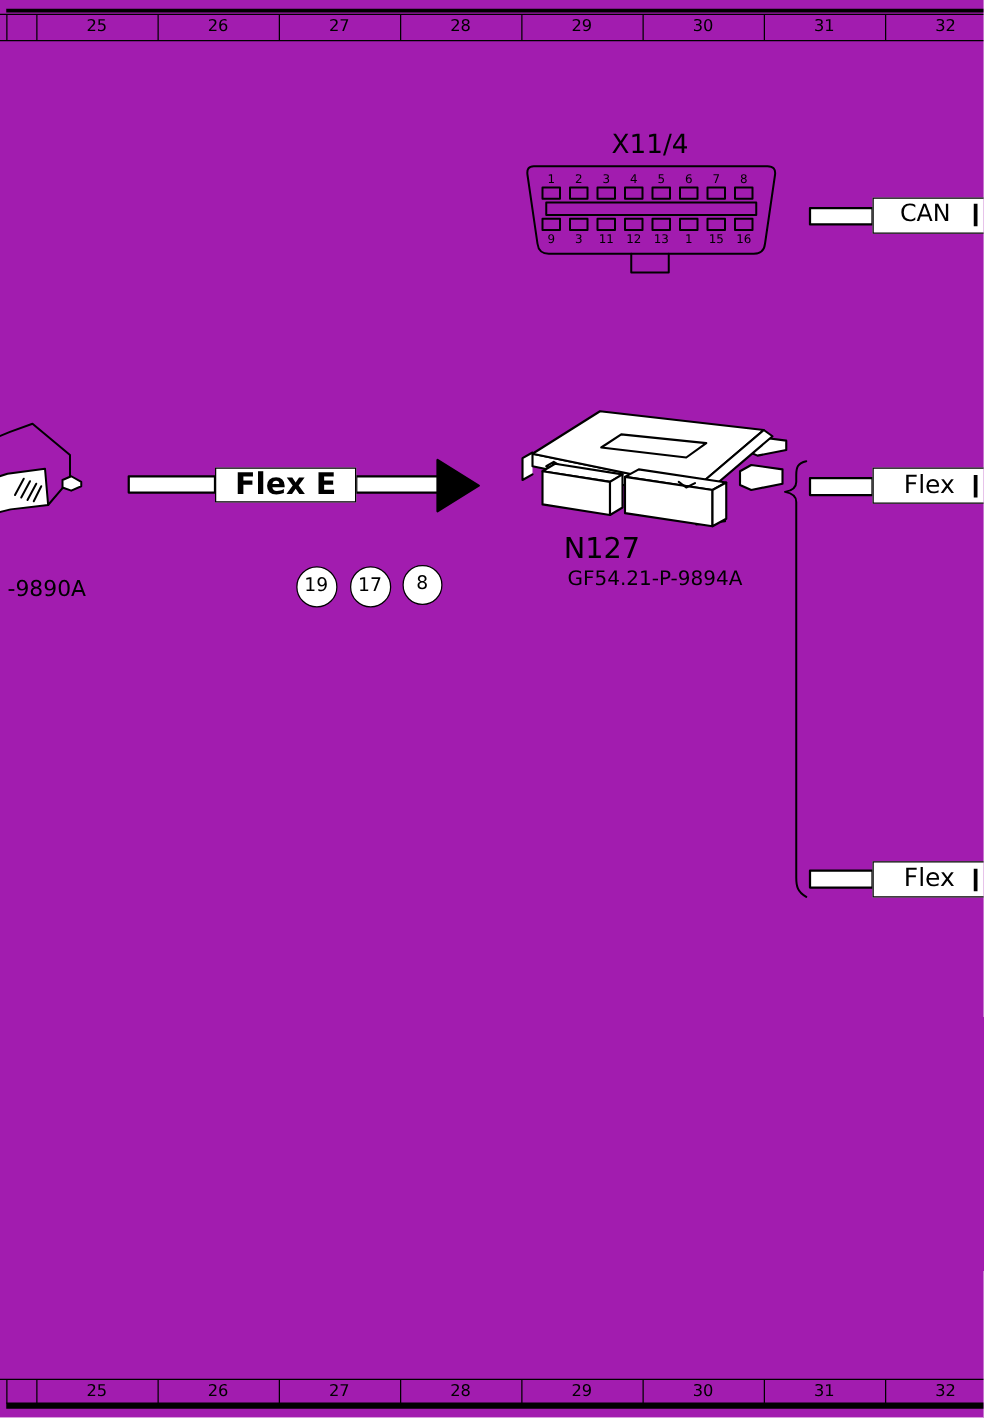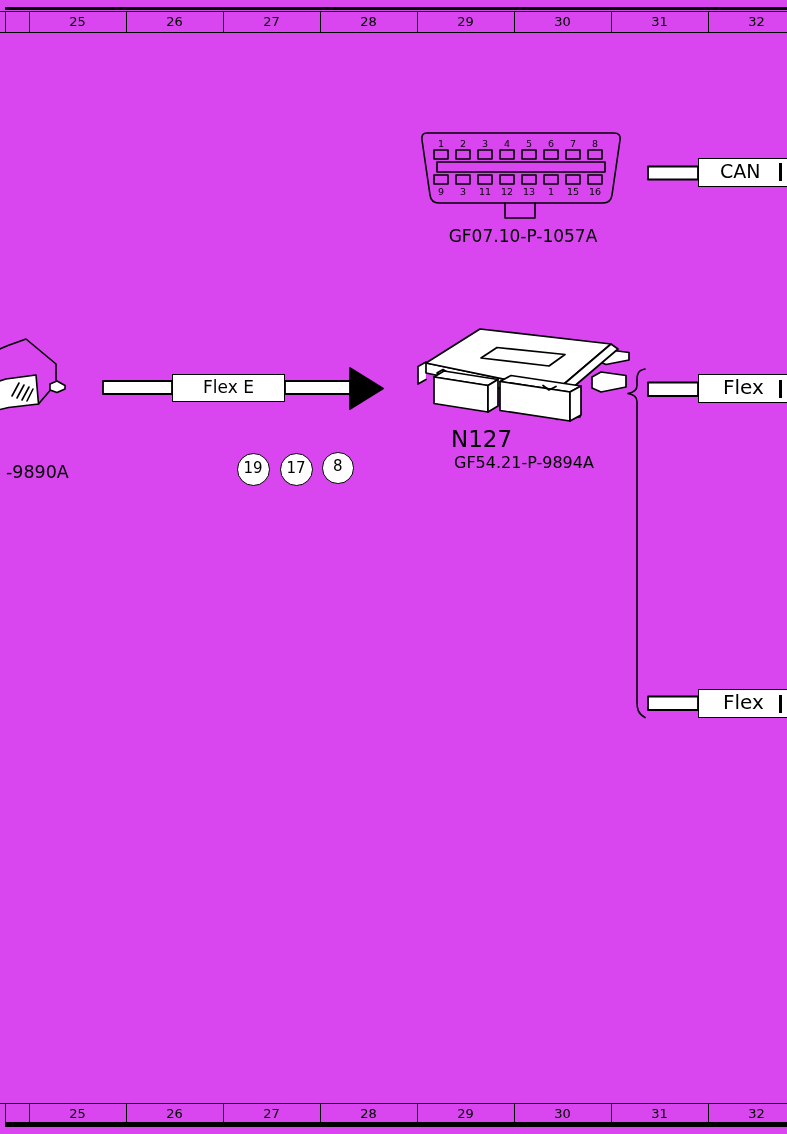--- a/index.html
+++ b/index.html
@@ -1,16 +1,16 @@
 <!DOCTYPE html>
 <html><head>
 <meta charset="utf-8">
 <style>
   html,body{margin:0;padding:0;background:#fff;}
-  .page{position:relative;width:787px;height:1134px;background:#d946ef;overflow:hidden;
+  .page{position:relative;width:787px;height:1134px;background:#a21caf;overflow:hidden;
         font-family:"DejaVu Sans","Liberation Sans",sans-serif;color:#000;}
   .thick{position:absolute;left:5px;right:0;height:3px;background:#000;}
   .band{position:absolute;left:0;right:0;border-top:1.2px solid #000;}
   .band.top{border-bottom:1.8px solid #000;}
   .vline{position:absolute;top:0;bottom:0;width:1.2px;background:#000;}
   .cell{position:absolute;width:97px;text-align:center;font-size:13px;}
   .lbl{position:absolute;white-space:nowrap;}
   .ctr{text-align:center;}
   .pin{position:absolute;width:20px;text-align:center;font-size:9.5px;}
   .wbox{position:absolute;border:1.8px solid #000;box-sizing:border-box;background:#fff;}
@@ -133,47 +133,47 @@
         <path fill="none" d="M543,385.5 L549,390 L556,386.5"></path>
       </g>
 
       <path d="M645,369 C638,370.5 637,374 637,380 L637,385.5 C637,390.5 633.5,392.5 628,393.5 C633.5,394.5 637,396.5 637,401.5 L637,702 C637,709 638,713.5 645,717.5"></path>
 
       <rect x="648" y="382.5" width="50" height="13.5" fill="#fff" stroke-width="1.8"></rect>
       <rect x="648" y="696.5" width="50" height="13.5" fill="#fff" stroke-width="1.8"></rect>
     </g>
   </svg>
 
+  <div class="lbl ctr" style="left:420px;top:103px;width:200px;font-size:21px;">X11/4</div>
   <span class="pin" style="left:431px;top:138px;">1</span>
   <span class="pin" style="left:453px;top:138px;">2</span>
   <span class="pin" style="left:475px;top:138px;">3</span>
   <span class="pin" style="left:497px;top:138px;">4</span>
   <span class="pin" style="left:519px;top:138px;">5</span>
   <span class="pin" style="left:541px;top:138px;">6</span>
   <span class="pin" style="left:563px;top:138px;">7</span>
   <span class="pin" style="left:585px;top:138px;">8</span>
   <span class="pin" style="left:431px;top:185.5px;">9</span>
   <span class="pin" style="left:453px;top:185.5px;">3</span>
   <span class="pin" style="left:475px;top:185.5px;">11</span>
   <span class="pin" style="left:497px;top:185.5px;">12</span>
   <span class="pin" style="left:519px;top:185.5px;">13</span>
   <span class="pin" style="left:541px;top:185.5px;">1</span>
   <span class="pin" style="left:563px;top:185.5px;">15</span>
   <span class="pin" style="left:585px;top:185.5px;">16</span>
-  <div class="lbl ctr" style="left:418px;top:226px;width:210px;font-size:17px;">GF07.10-P-1057A</div>
 
   <div class="wbox" style="left:698px;top:158px;width:96px;height:29px;">
     <span class="lbl" style="left:21px;top:0;line-height:25px;font-size:19px;">CAN</span>
     <div class="cutstroke" style="left:80px;top:4px;"></div>
   </div>
 
   <div class="lbl" style="left:6px;top:462px;font-size:17.5px;">-9890A</div>
 
   <div class="wbox" style="left:172px;top:374px;width:113px;height:28px;">
-    <div class="ctr" style="line-height:25px;font-size:17px;">Flex E</div>
+    <div class="ctr" style="line-height:25px;font-size:24px;font-weight:bold;">Flex E</div>
   </div>
 
   <div class="callout" style="left:236.5px;top:416.5px;width:31px;height:31px;line-height:28px;">19</div>
   <div class="callout" style="left:279.5px;top:416.5px;width:31px;height:31px;line-height:28px;">17</div>
   <div class="callout" style="left:322px;top:416px;width:29.5px;height:29.5px;line-height:27px;">8</div>
 
   <div class="lbl" style="left:451px;top:426px;font-size:23px;">N127</div>
   <div class="lbl" style="left:454px;top:453px;font-size:16px;">GF54.21-P-9894A</div>
 
   <div class="wbox" style="left:698px;top:374px;width:96px;height:29px;">

